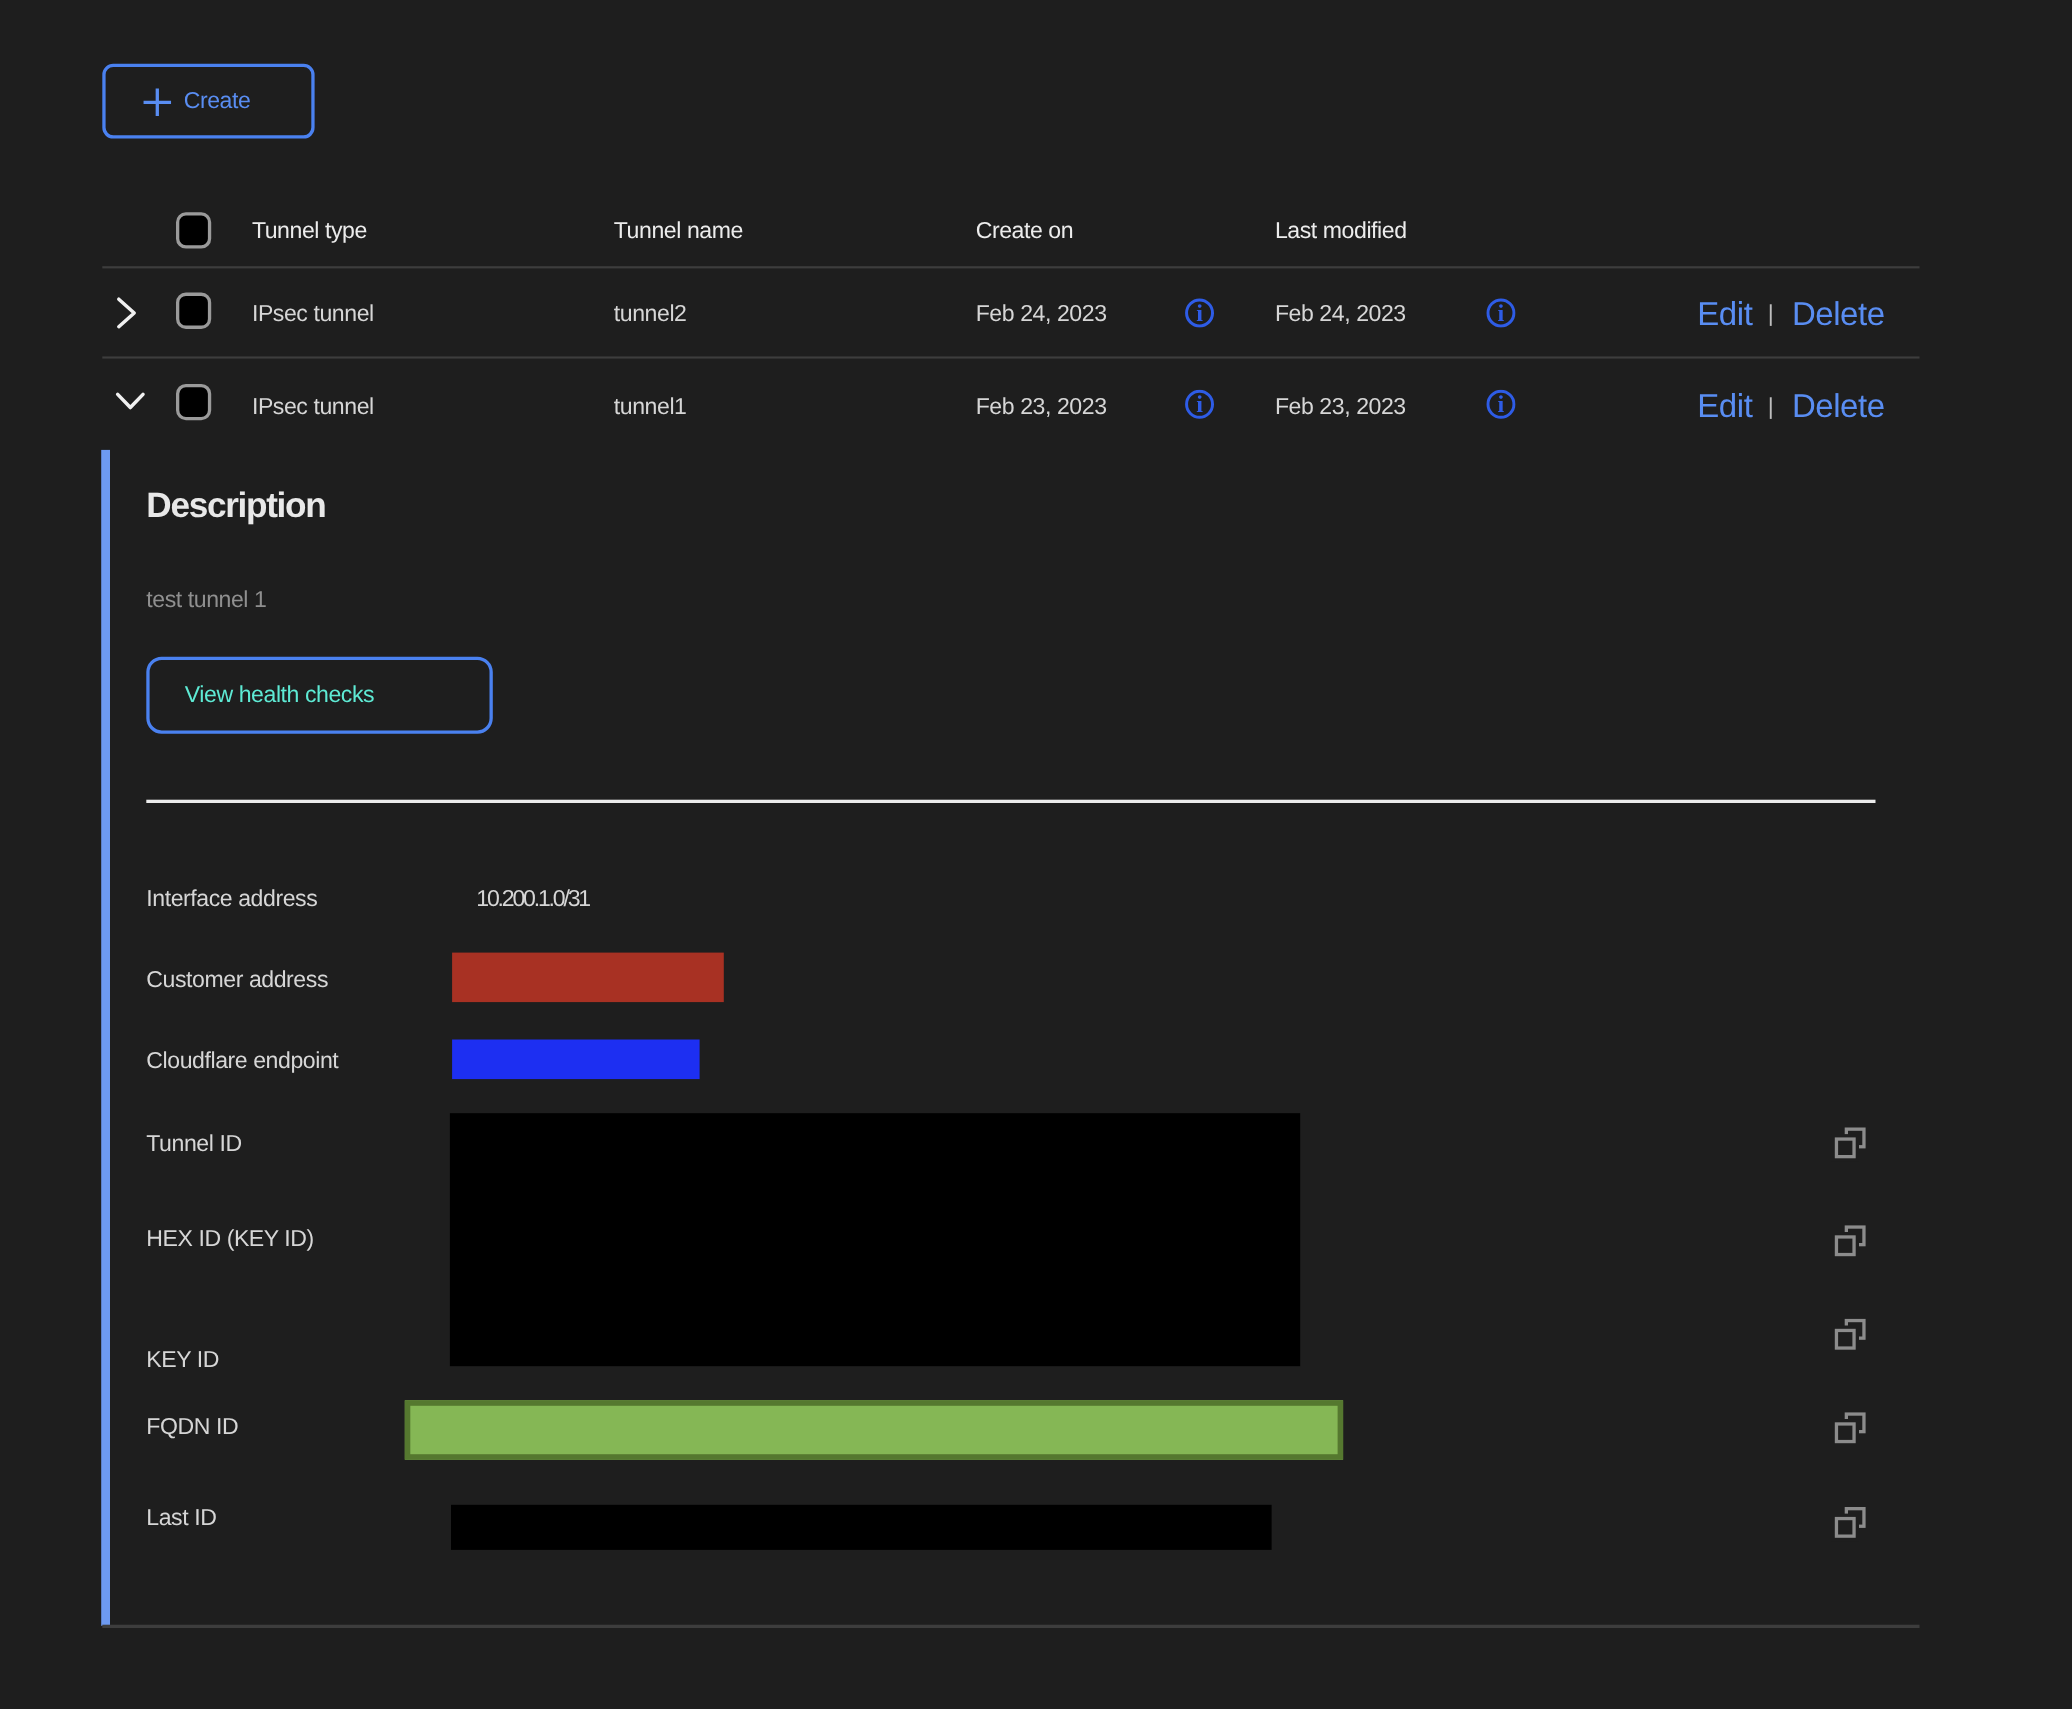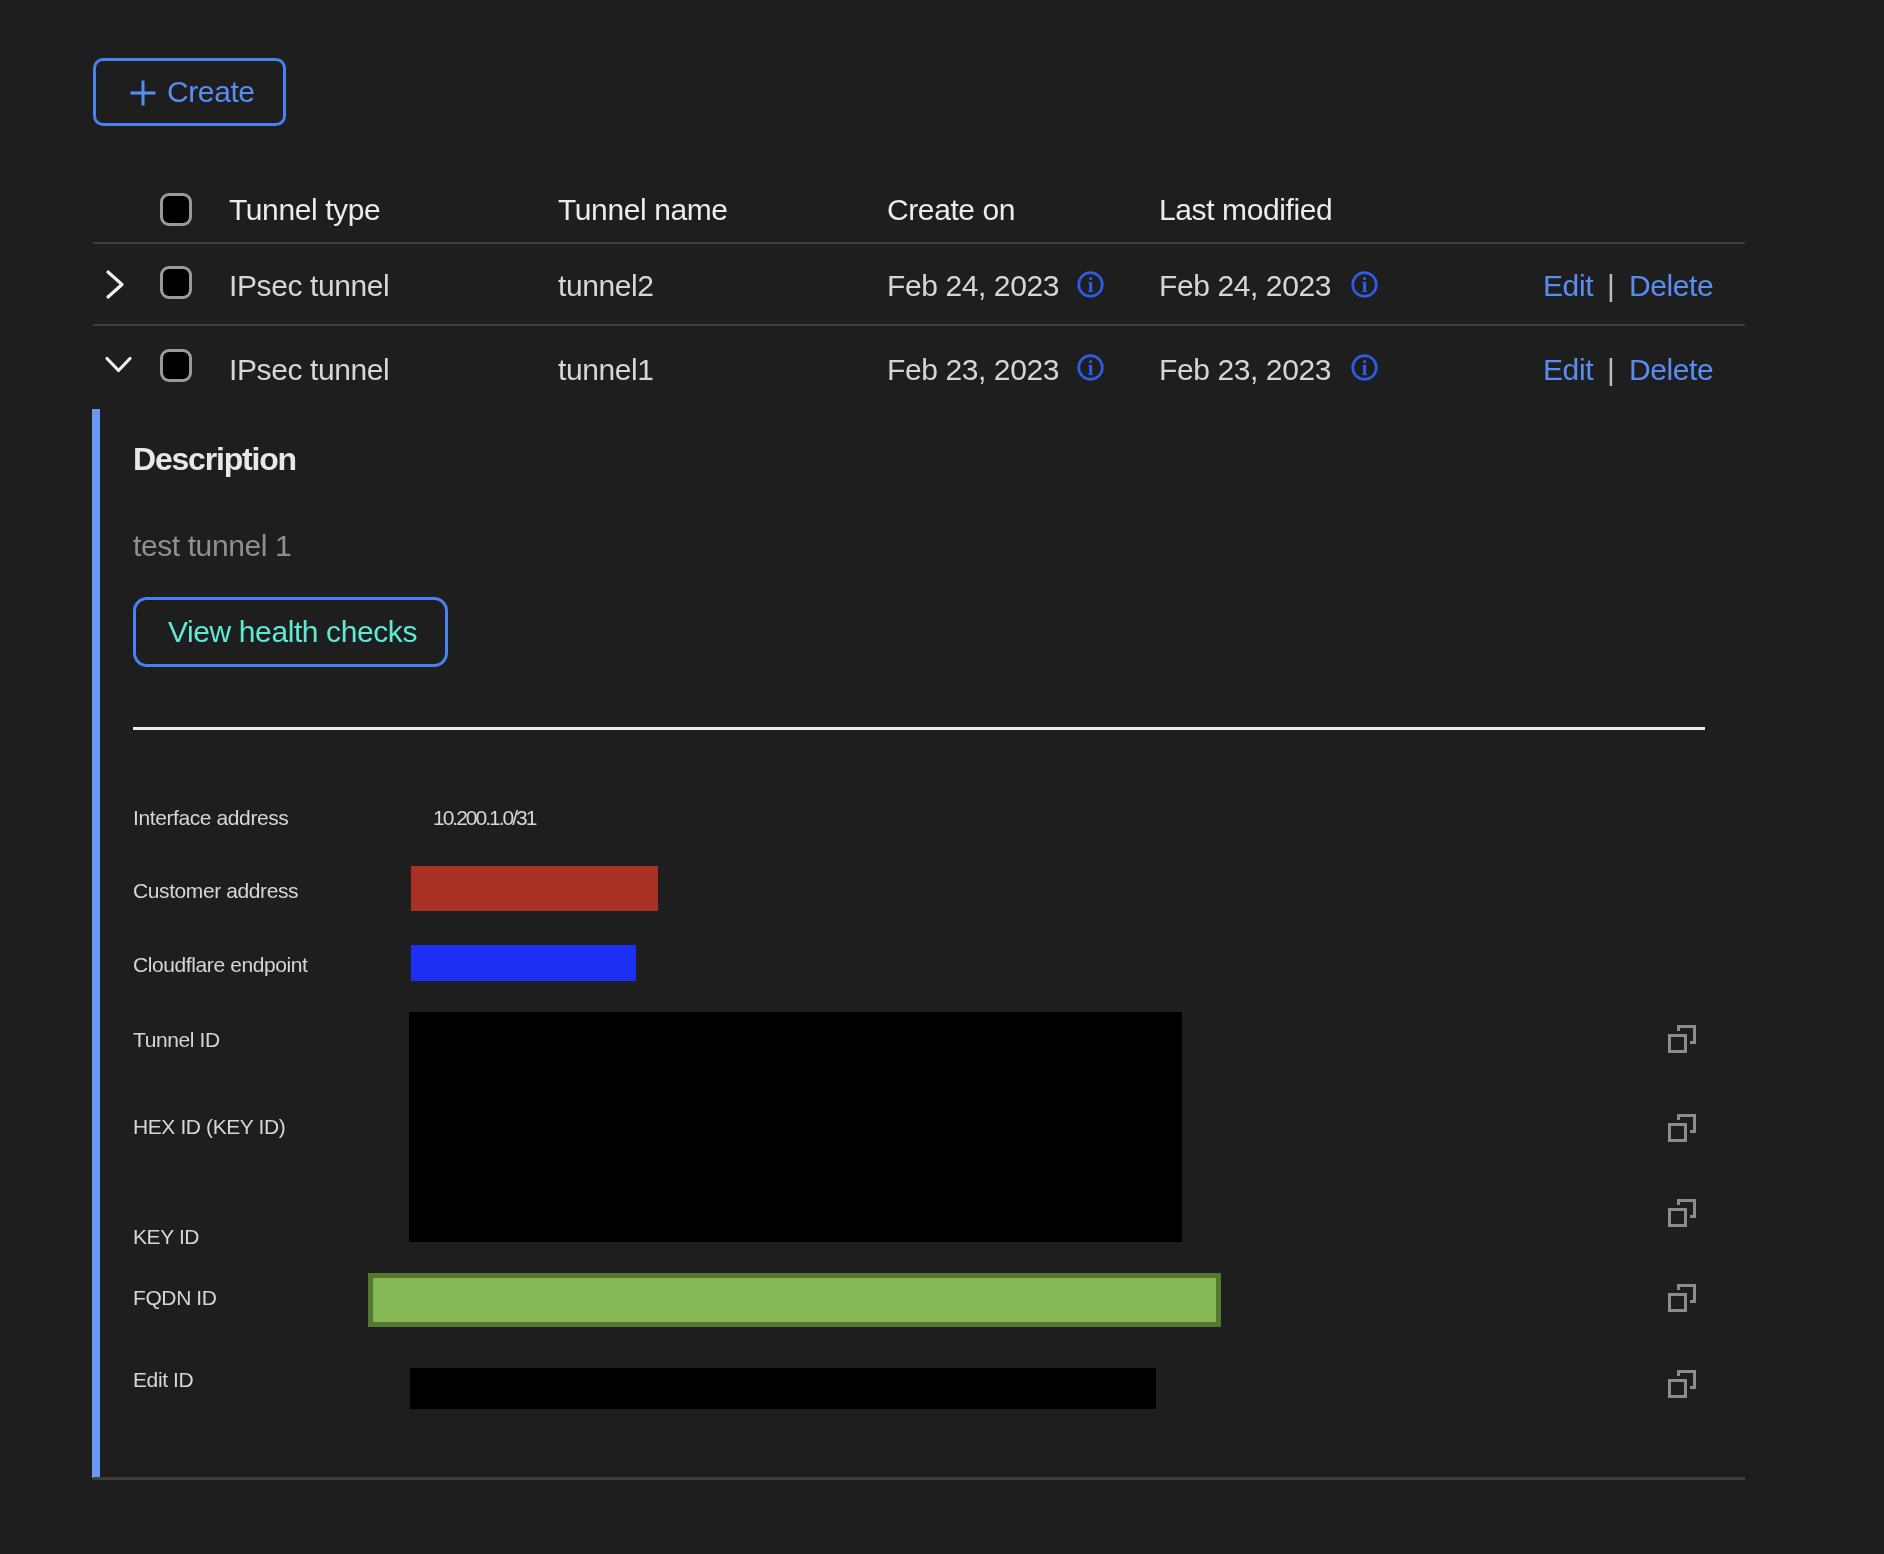--- a/index.html
+++ b/index.html
@@ -1,19 +1,19 @@
 <!DOCTYPE html>
 <html><head>
 <meta charset="utf-8">
 <style>
 *{margin:0;padding:0;box-sizing:border-box}
 html,body{background:#1e1e1e}
 body{width:1884px;height:1554px;position:relative;font-family:"Liberation Sans",sans-serif;overflow:hidden}
 .abs{position:absolute}
-.t{position:absolute;color:#d6d6d6;font-size:30px;line-height:34px;white-space:nowrap;letter-spacing:-0.4px}
+.t{position:absolute;color:#d6d6d6;font-size:21px;line-height:34px;white-space:nowrap;letter-spacing:-0.4px}
 .hdr{font-weight:400;color:#ececec}
 .link{position:absolute;color:#598df2;font-size:30px;line-height:34px;text-decoration-thickness:2.5px;text-underline-offset:7px;white-space:nowrap;letter-spacing:-0.4px}
 .cb{position:absolute;width:32px;height:33px;border:3px solid #9a9a9a;border-radius:9px;background:#000}
 .divider{position:absolute;left:93px;width:1652px;height:2px;background:#3d3d3d}
 .copy{position:absolute;width:28px;height:28px}
 .copy .back{position:absolute;left:9px;top:0;width:19px;height:19px;border:3px solid #8c8c8c}
 .copy .front{position:absolute;left:0;top:9px;width:19px;height:19px;border:3px solid #8c8c8c;background:#1e1e1e;box-shadow:0 0 0 3px #1e1e1e}
 .p{font-size:21px}
 </style>
 </head>
@@ -111,20 +111,20 @@
     <div class="front"></div>
   </div>
 
 <div class="t p" style="left:133px;top:1281px">FQDN ID</div>
 <div class="abs" style="left:368px;top:1273px;width:853px;height:54px;background:#85b755;border:5px solid #55782f"></div>
 <div class="copy" style="left:1668px;top:1284px">
     <div class="back"></div>
     <div class="front"></div>
   </div>
 
-<div class="t p" style="left:133px;top:1363px">Edit ID</div>
+<div class="t p" style="left:133px;top:1363px">Last ID</div>
 <div class="abs" style="left:410px;top:1368px;width:746px;height:41px;background:#000"></div>
 <div class="copy" style="left:1668px;top:1370px">
     <div class="back"></div>
     <div class="front"></div>
   </div>
 
 <div class="divider" style="top:1477px;height:3px"></div>
 
 </body></html>

